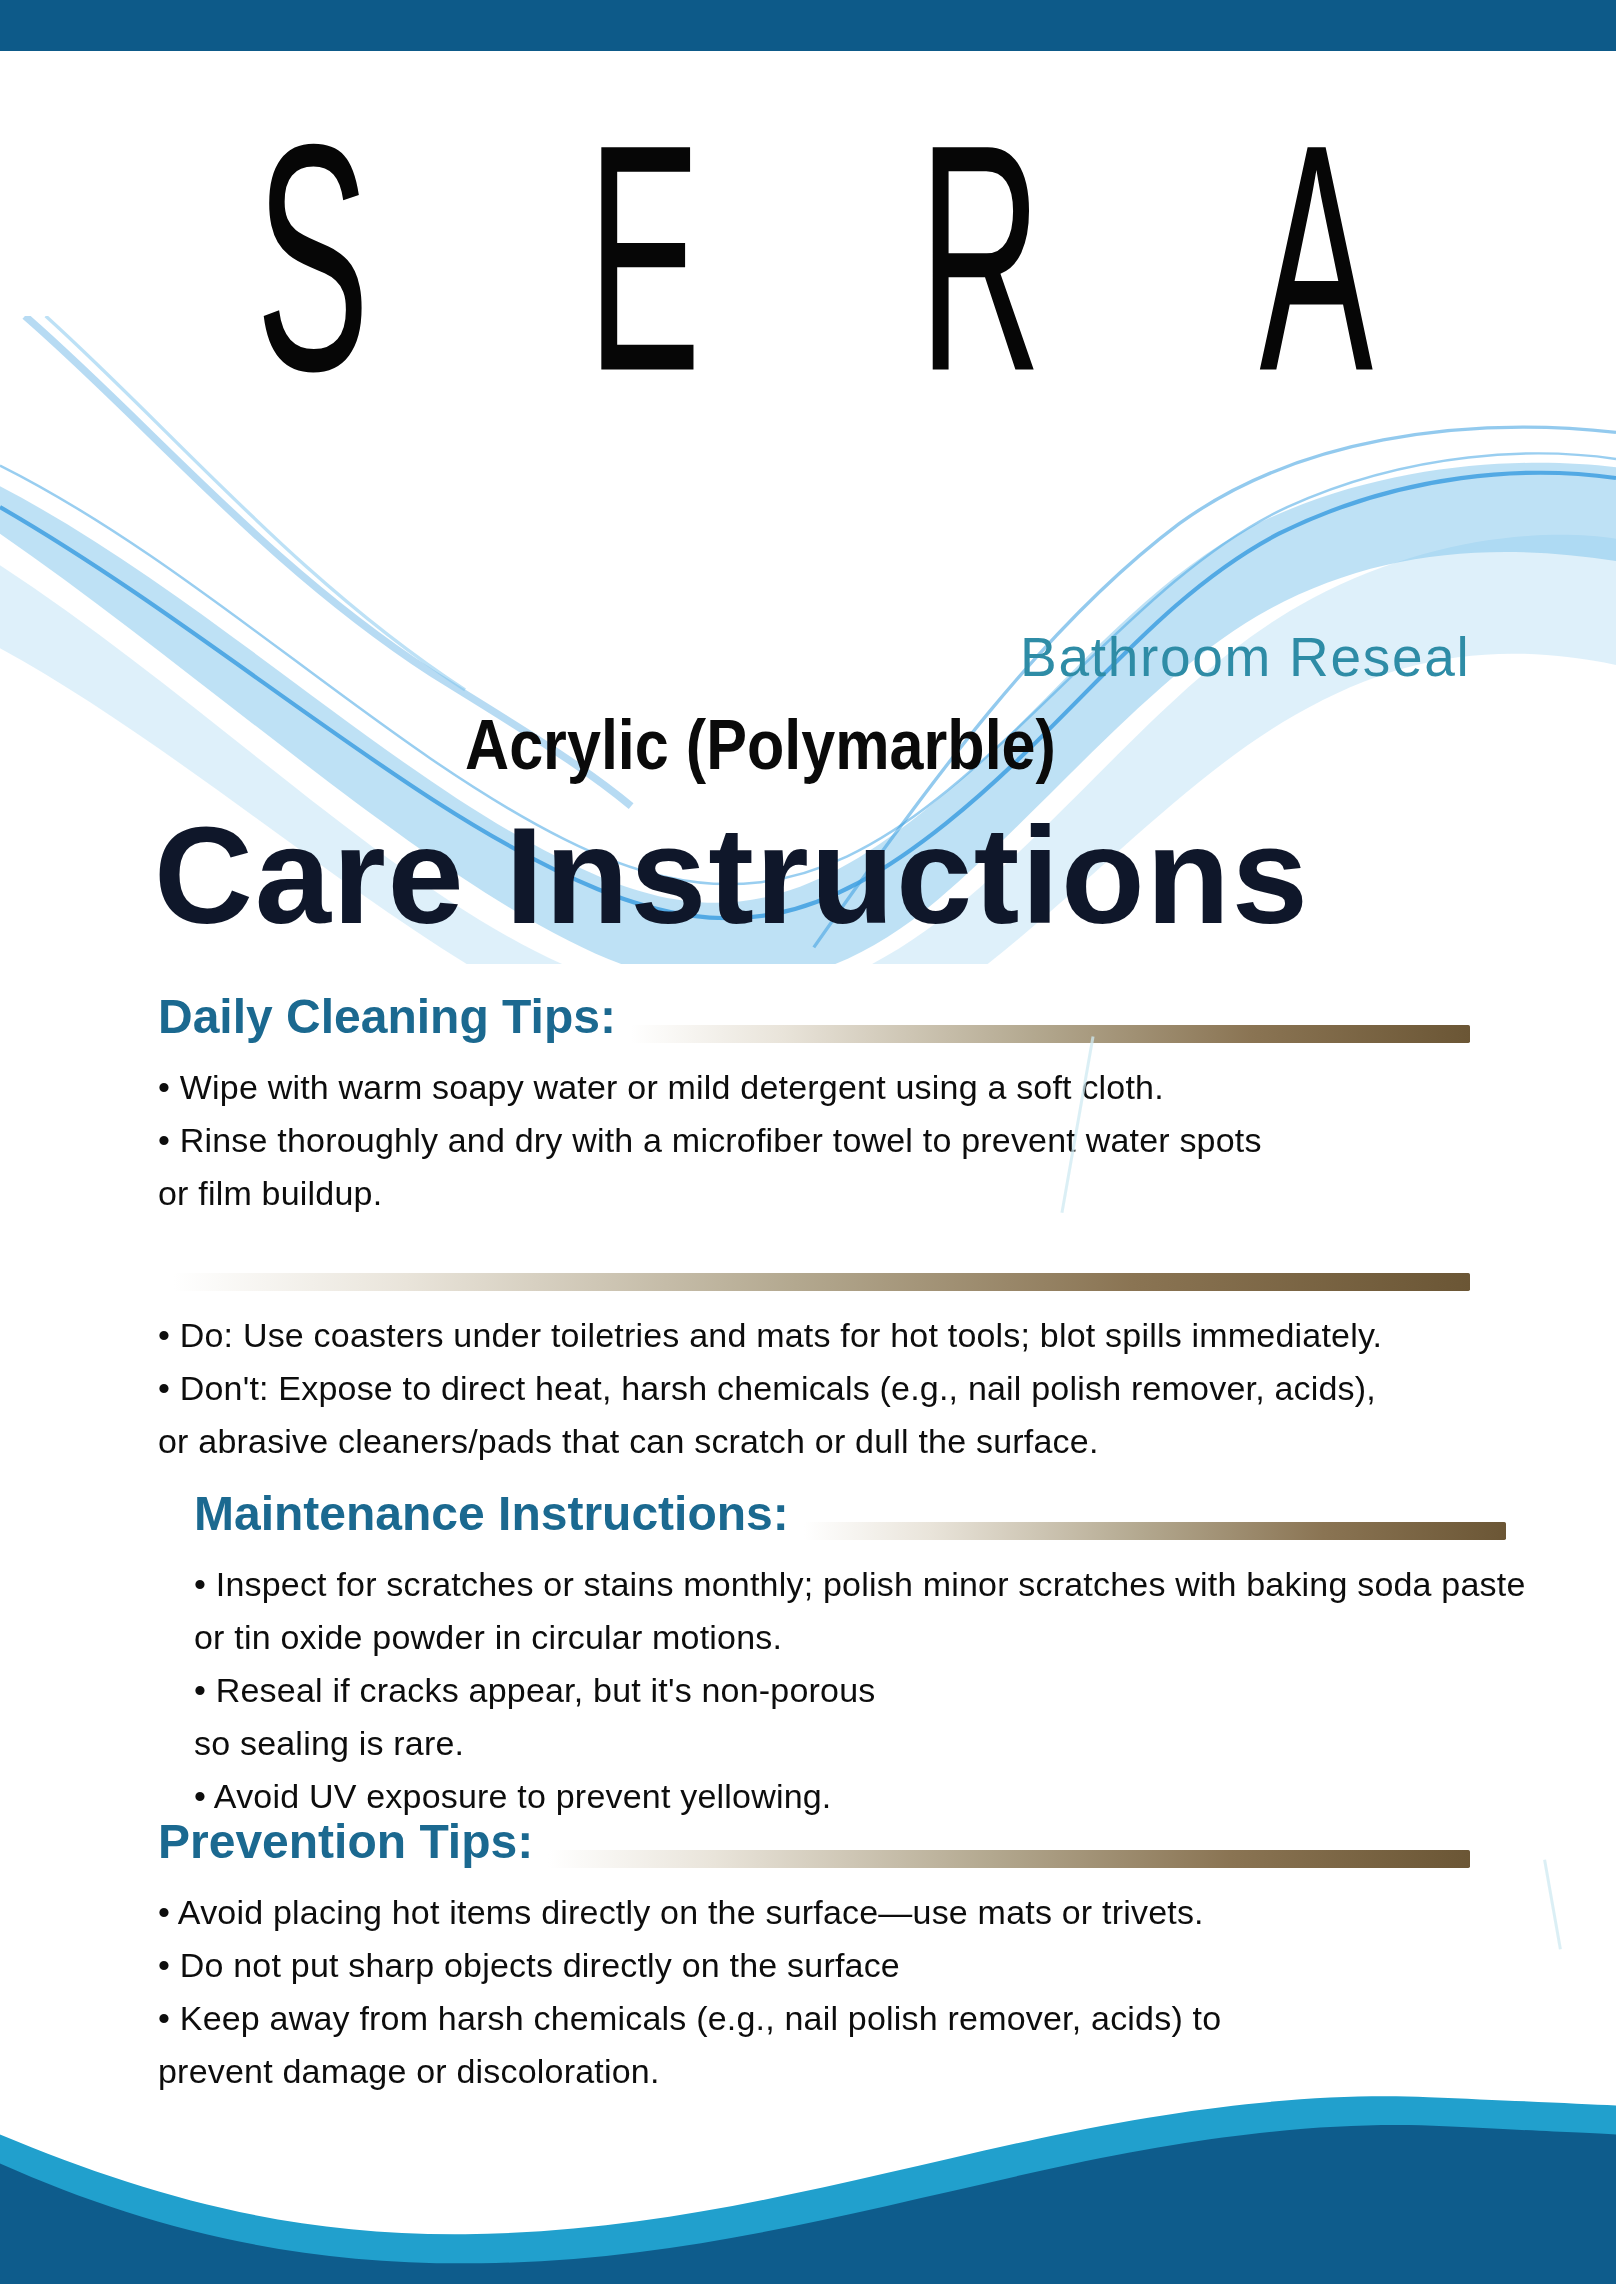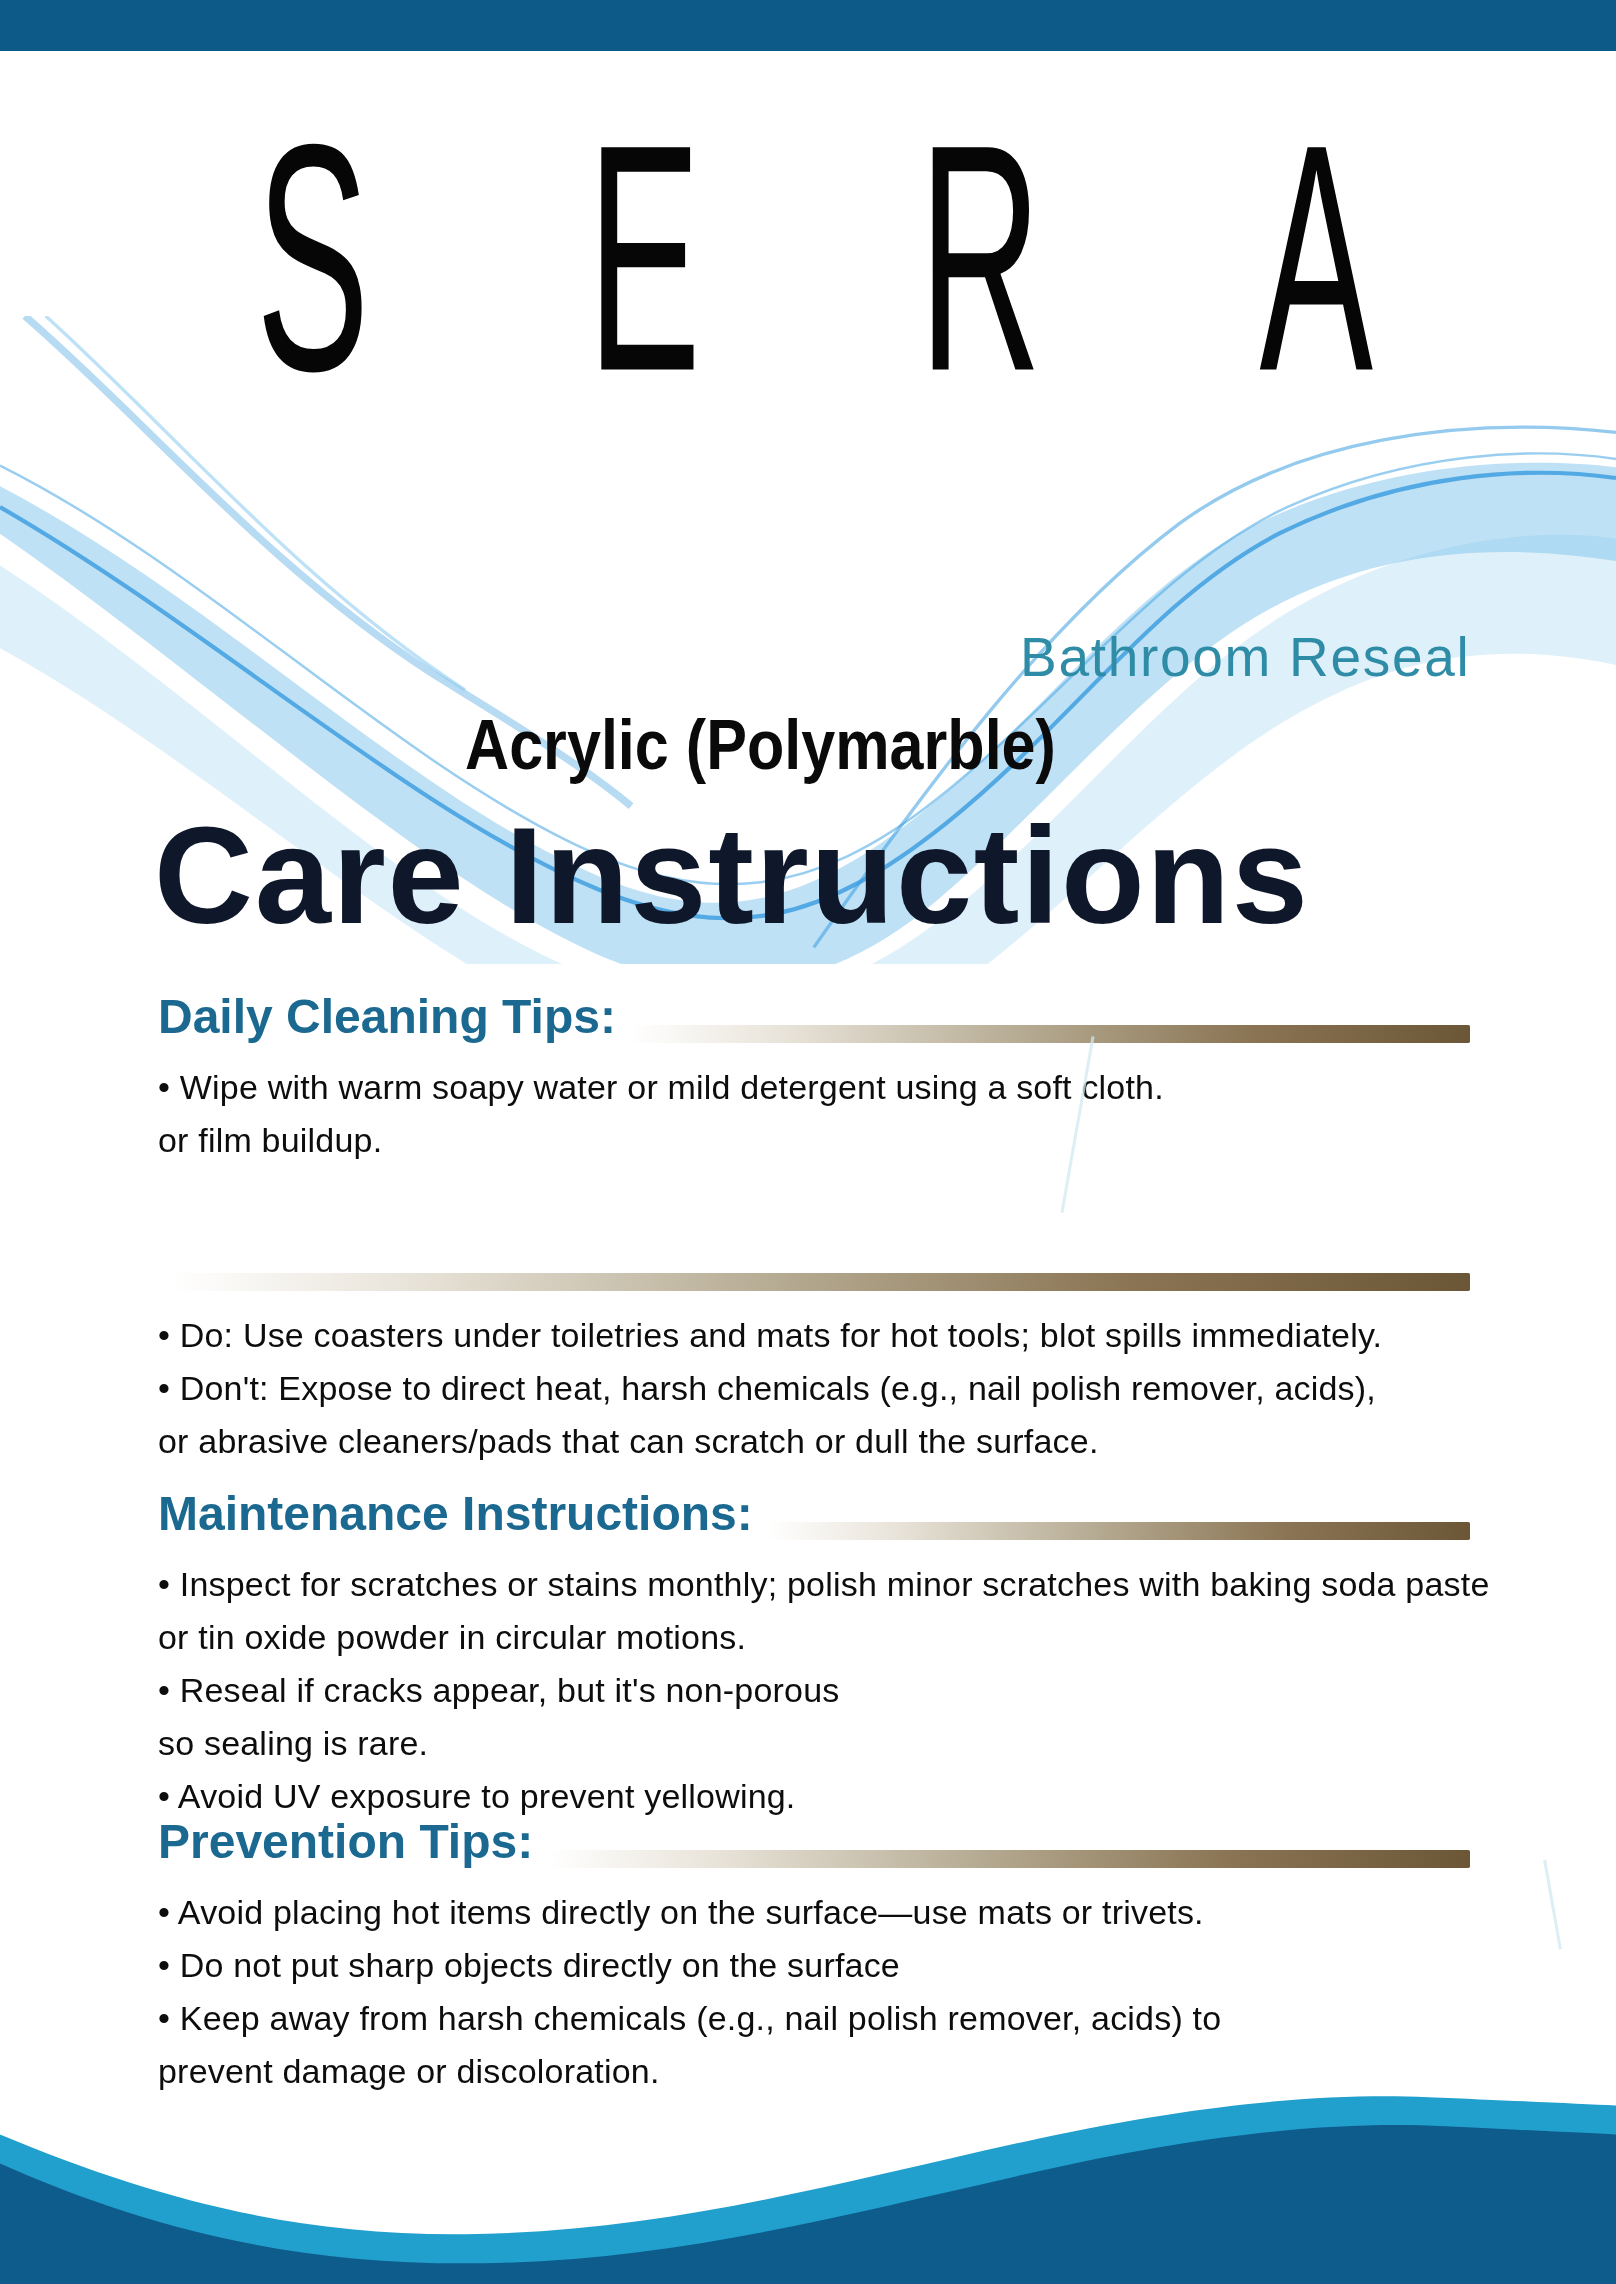--- a/index.html
+++ b/index.html
@@ -54,21 +54,21 @@
     border-radius:1.7px;
   }
   .lines{margin-top:18px;}
   .line{
     font-size:34px;color:#0d0d0d;letter-spacing:0.2px;
     line-height:53px;white-space:nowrap;
   }
 
   .sec-1{top:990px;}
   .sec-2{top:1238px;}
-  .sec-3{top:1487px;}
+  .sec-3{top:1487px;margin-left:36px;}
   .sec-4{top:1815px;}
 
   .hairline{position:absolute;background:#cfe9f2;opacity:0.75;}
   .hairline-1{left:1076px;top:1035px;width:2.5px;height:179px;transform:rotate(10deg);}
   .hairline-2{left:1551px;top:1859px;width:2.5px;height:91px;transform:rotate(-10deg);}
 </style>
 </head>
 <body>
 
 <div class="page">
@@ -98,20 +98,21 @@
   <div class="subtitle">Acrylic (Polymarble)</div>
   <h1 class="title">Care Instructions</h1>
 
   <section class="sec sec-1">
     <div class="sec-head">
       <h2>Daily Cleaning Tips:</h2>
       <div class="bar"></div>
     </div>
     <div class="lines">
       <div class="line">• Wipe with warm soapy water or mild detergent using a soft cloth.</div>
+      <div class="line">• Rinse thoroughly and dry with a microfiber towel to prevent water spots</div>
       <div class="line">or film buildup.</div>
     </div>
   </section>
 
   <section class="sec sec-2">
     <div class="sec-head">
       <div class="bar"></div>
     </div>
     <div class="lines">
       <div class="line">• Do: Use coasters under toiletries and mats for hot tools; blot spills immediately.</div>

